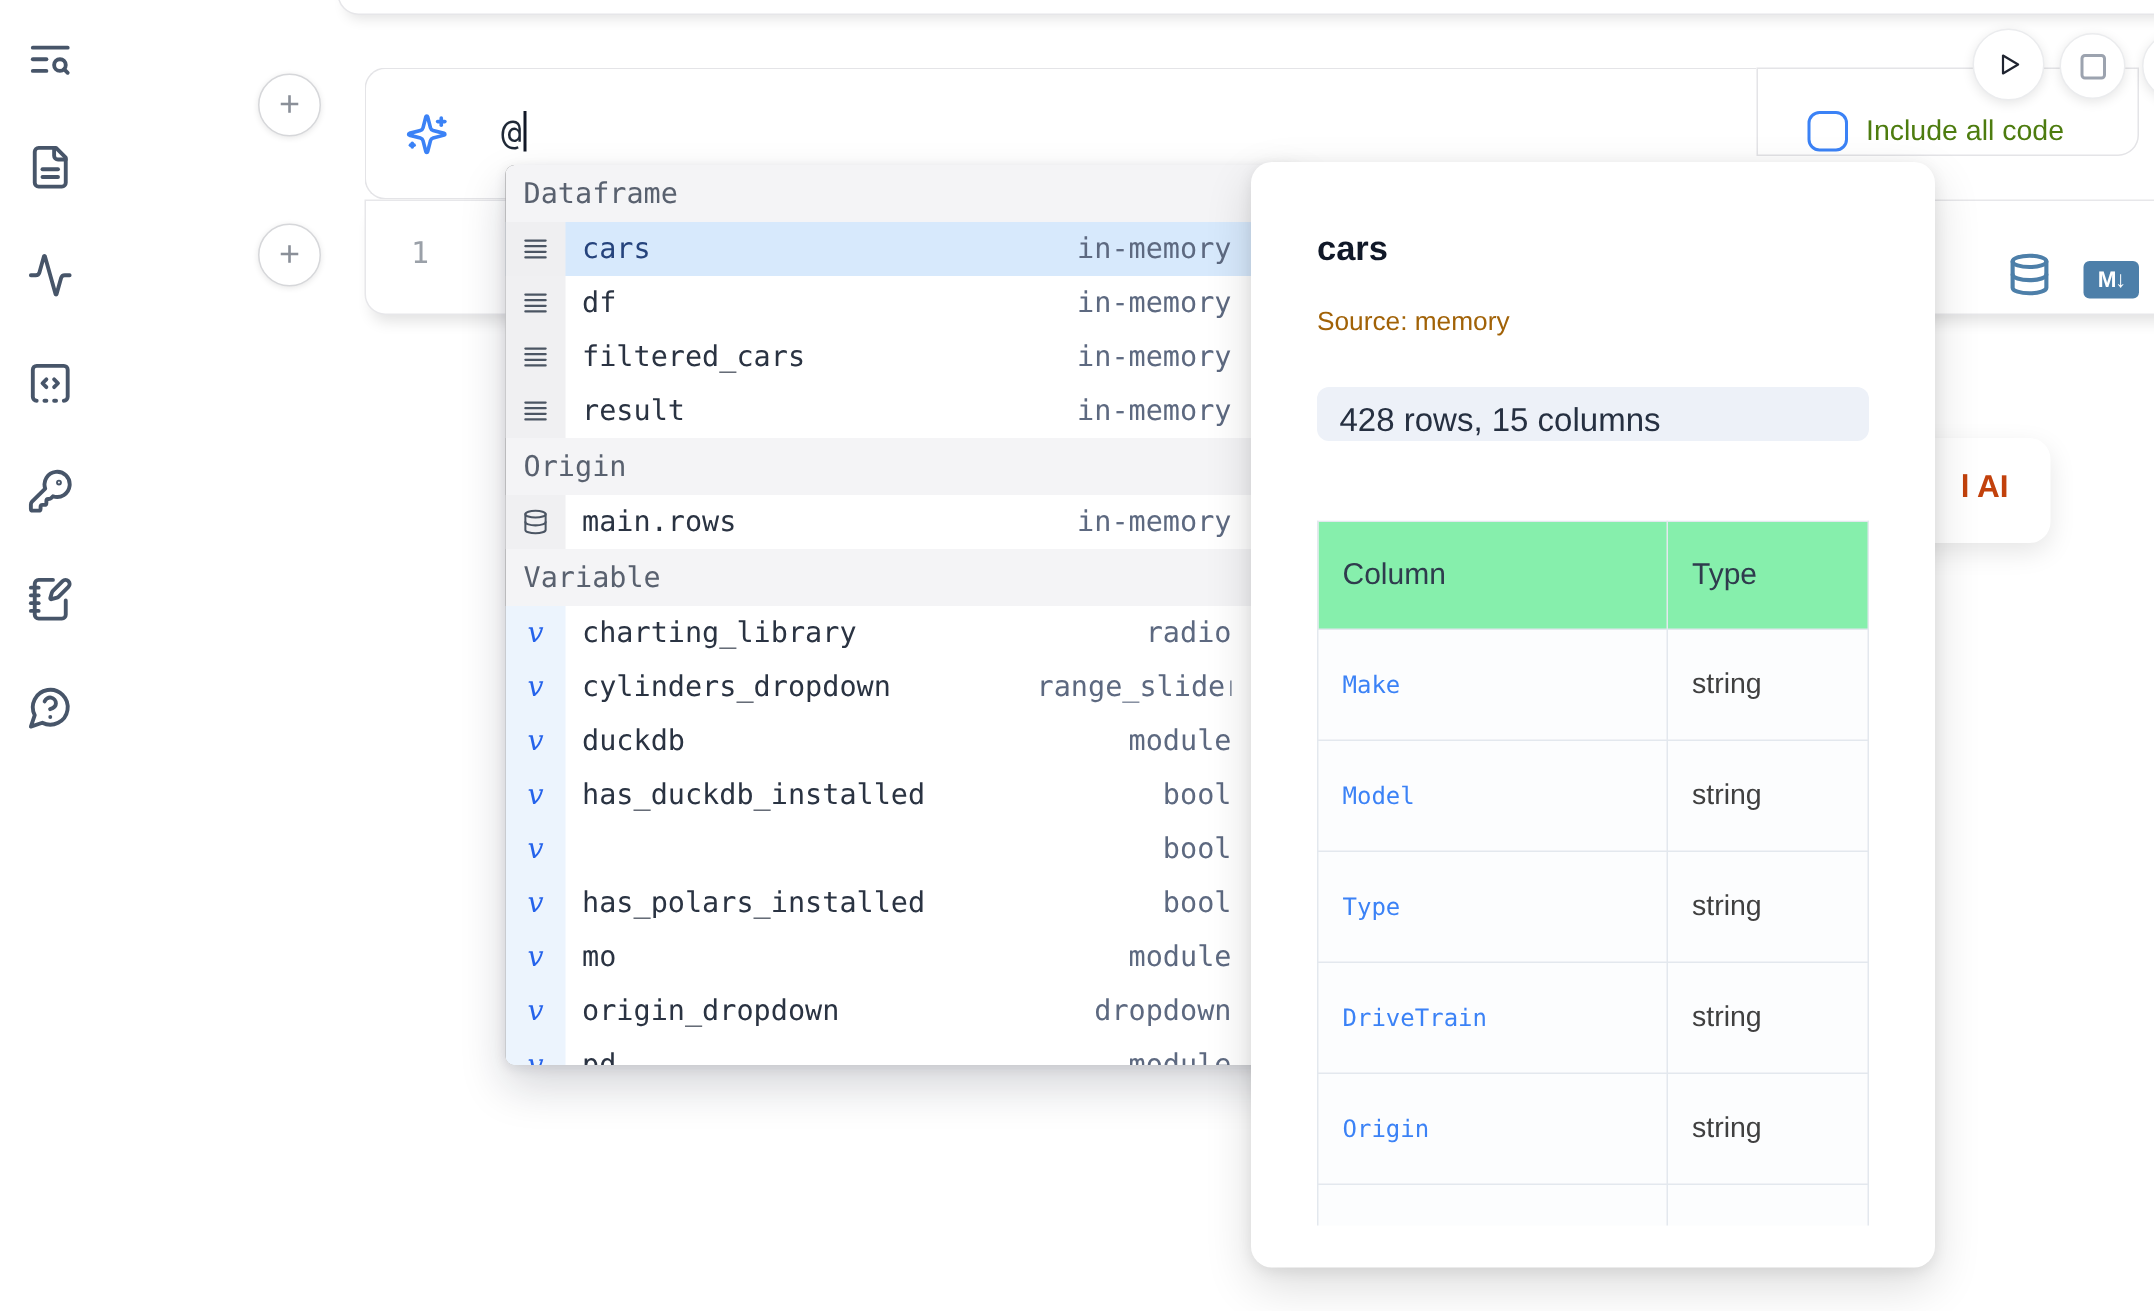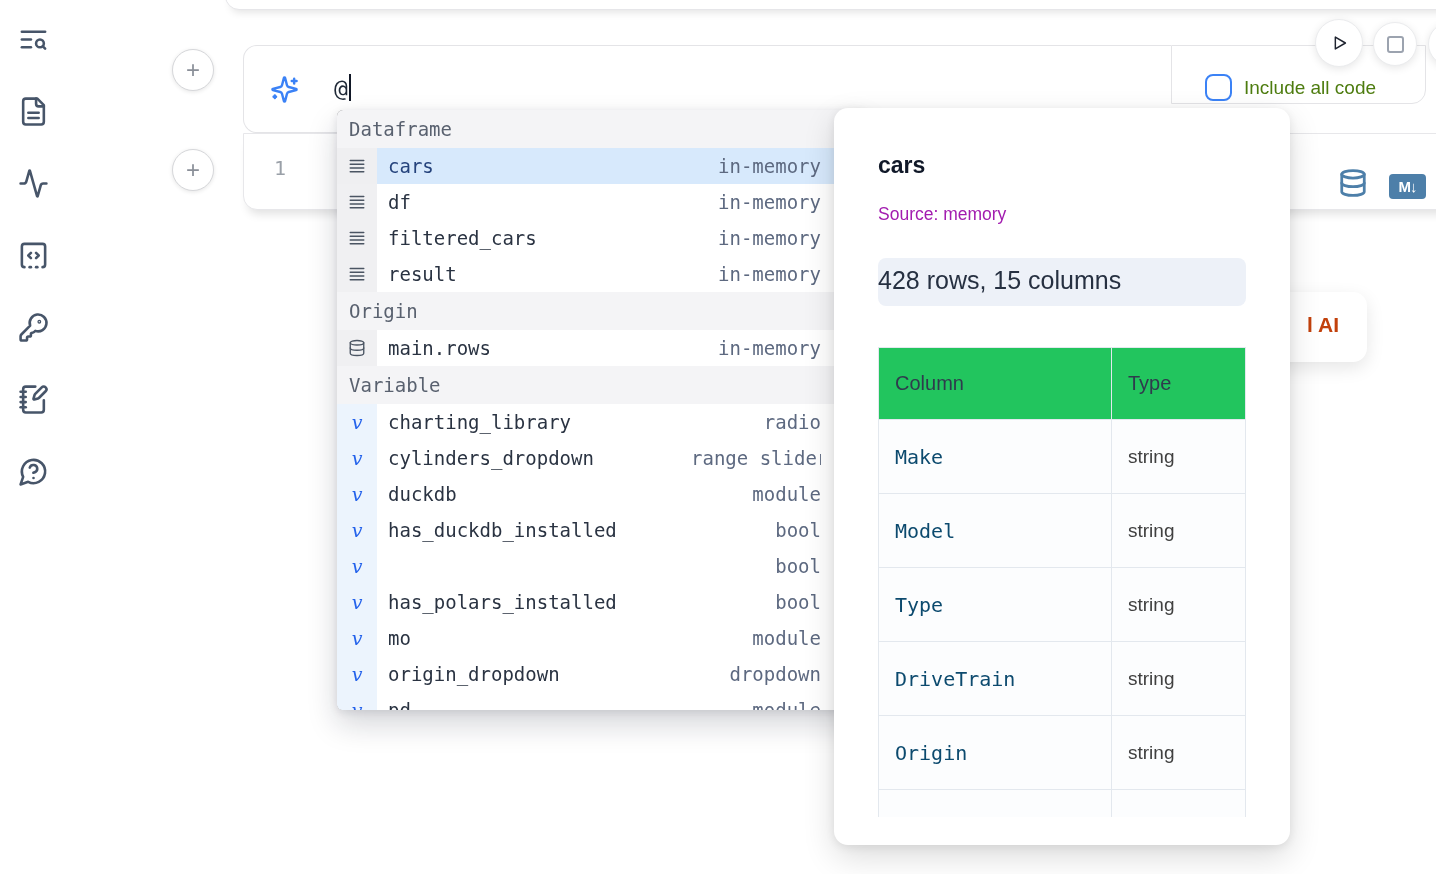--- a/index.html
+++ b/index.html
@@ -96,33 +96,33 @@
   .ac-row.sel { background:#d7e9fc; }
   .ac-row.sel .nm { color:#25437c; }
   .ac-row.sel .gut { background:#efeff1; }
 
   
   .popup { position:absolute; left:834px; top:108px; width:456px; height:737px;
     background:#fff; border-radius:14px; z-index:6; overflow:hidden;
     box-shadow:0 12px 32px rgba(0,0,0,.14), 0 2px 10px rgba(0,0,0,.08); }
   .pv-title { position:absolute; left:44px; top:44px; font-size:23px; font-weight:bold;
     color:#101828; }
-  .pv-src { position:absolute; left:44px; top:96px; font-size:17.5px; color:#a21caf; }
-  .pv-badge { position:absolute; left:44px; top:150px; width:368px; height:48px;
-    background:#edf1f8; border-radius:8px; font-size:25px; color:#263041;
-    line-height:44px; }
+  .pv-src { position:absolute; left:44px; top:96px; font-size:17.5px; color:#a16207; }
+  .pv-badge { position:absolute; left:44px; top:150px; width:368px; height:36px;
+    background:#edf1f8; border-radius:8px; font-size:22px; color:#263041;
+    line-height:44px; padding-left:15px; }
   .pv-tablewrap { position:absolute; left:44px; top:239px; width:368px; height:470px;
     overflow:hidden; }
   table.schema { border-collapse:collapse; width:368px; }
   .schema th, .schema td { border:1px solid #e3e8ee; text-align:left; }
-  .schema th { height:72px; background:#22c55e; color:#2f3b4d; font-size:20px;
+  .schema th { height:72px; background:#86efac; color:#2f3b4d; font-size:20px;
     font-weight:normal; padding-left:16px; }
   .schema td { height:74px; background:#fcfdfe; padding-left:16px; }
-  .schema td.cname { font-family:"DejaVu Sans Mono", monospace; font-size:20px;
-    color:#0c4a6e; width:233px; }
+  .schema td.cname { font-family:"DejaVu Sans Mono", monospace; font-size:16px;
+    color:#3b82f6; width:233px; }
   .schema td.ctype { font-size:19px; color:#404040; }
 </style>
 </head>
 <body>
 
 <div class="prev-cell"></div>
 
 <nav class="sidebar">
   <div class="sb-btn">
     <svg viewBox="0 0 24 24">

